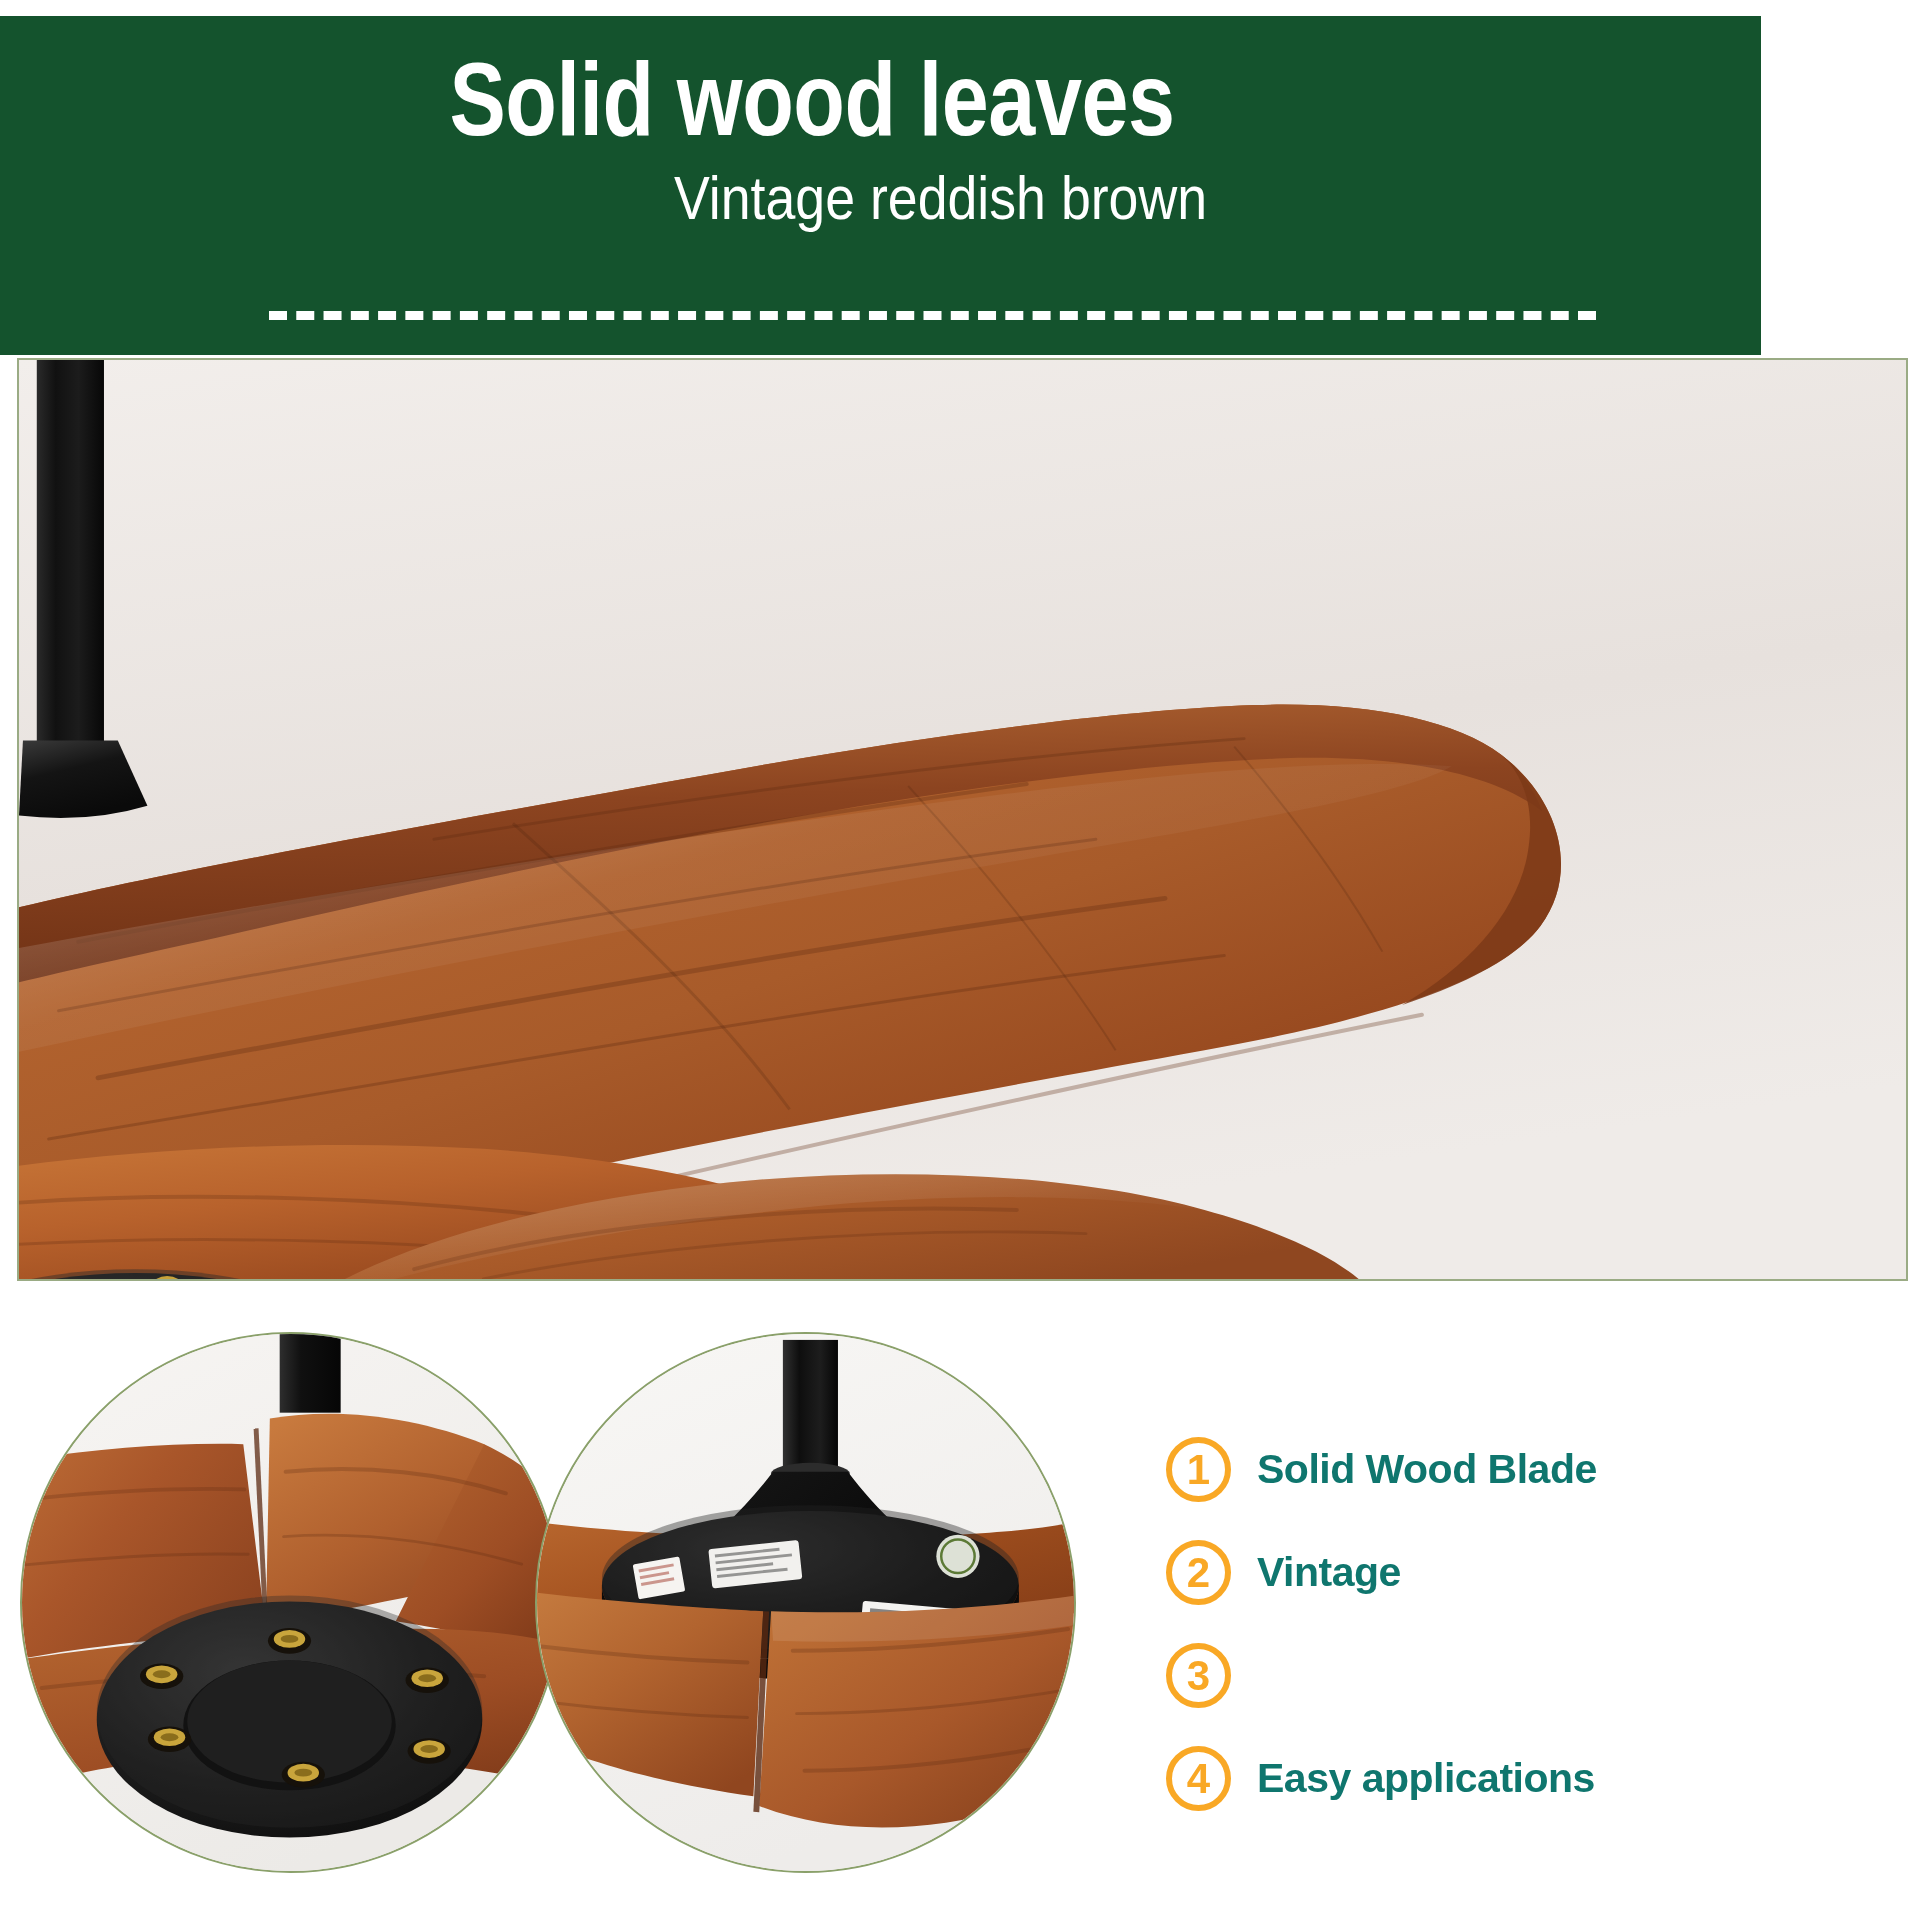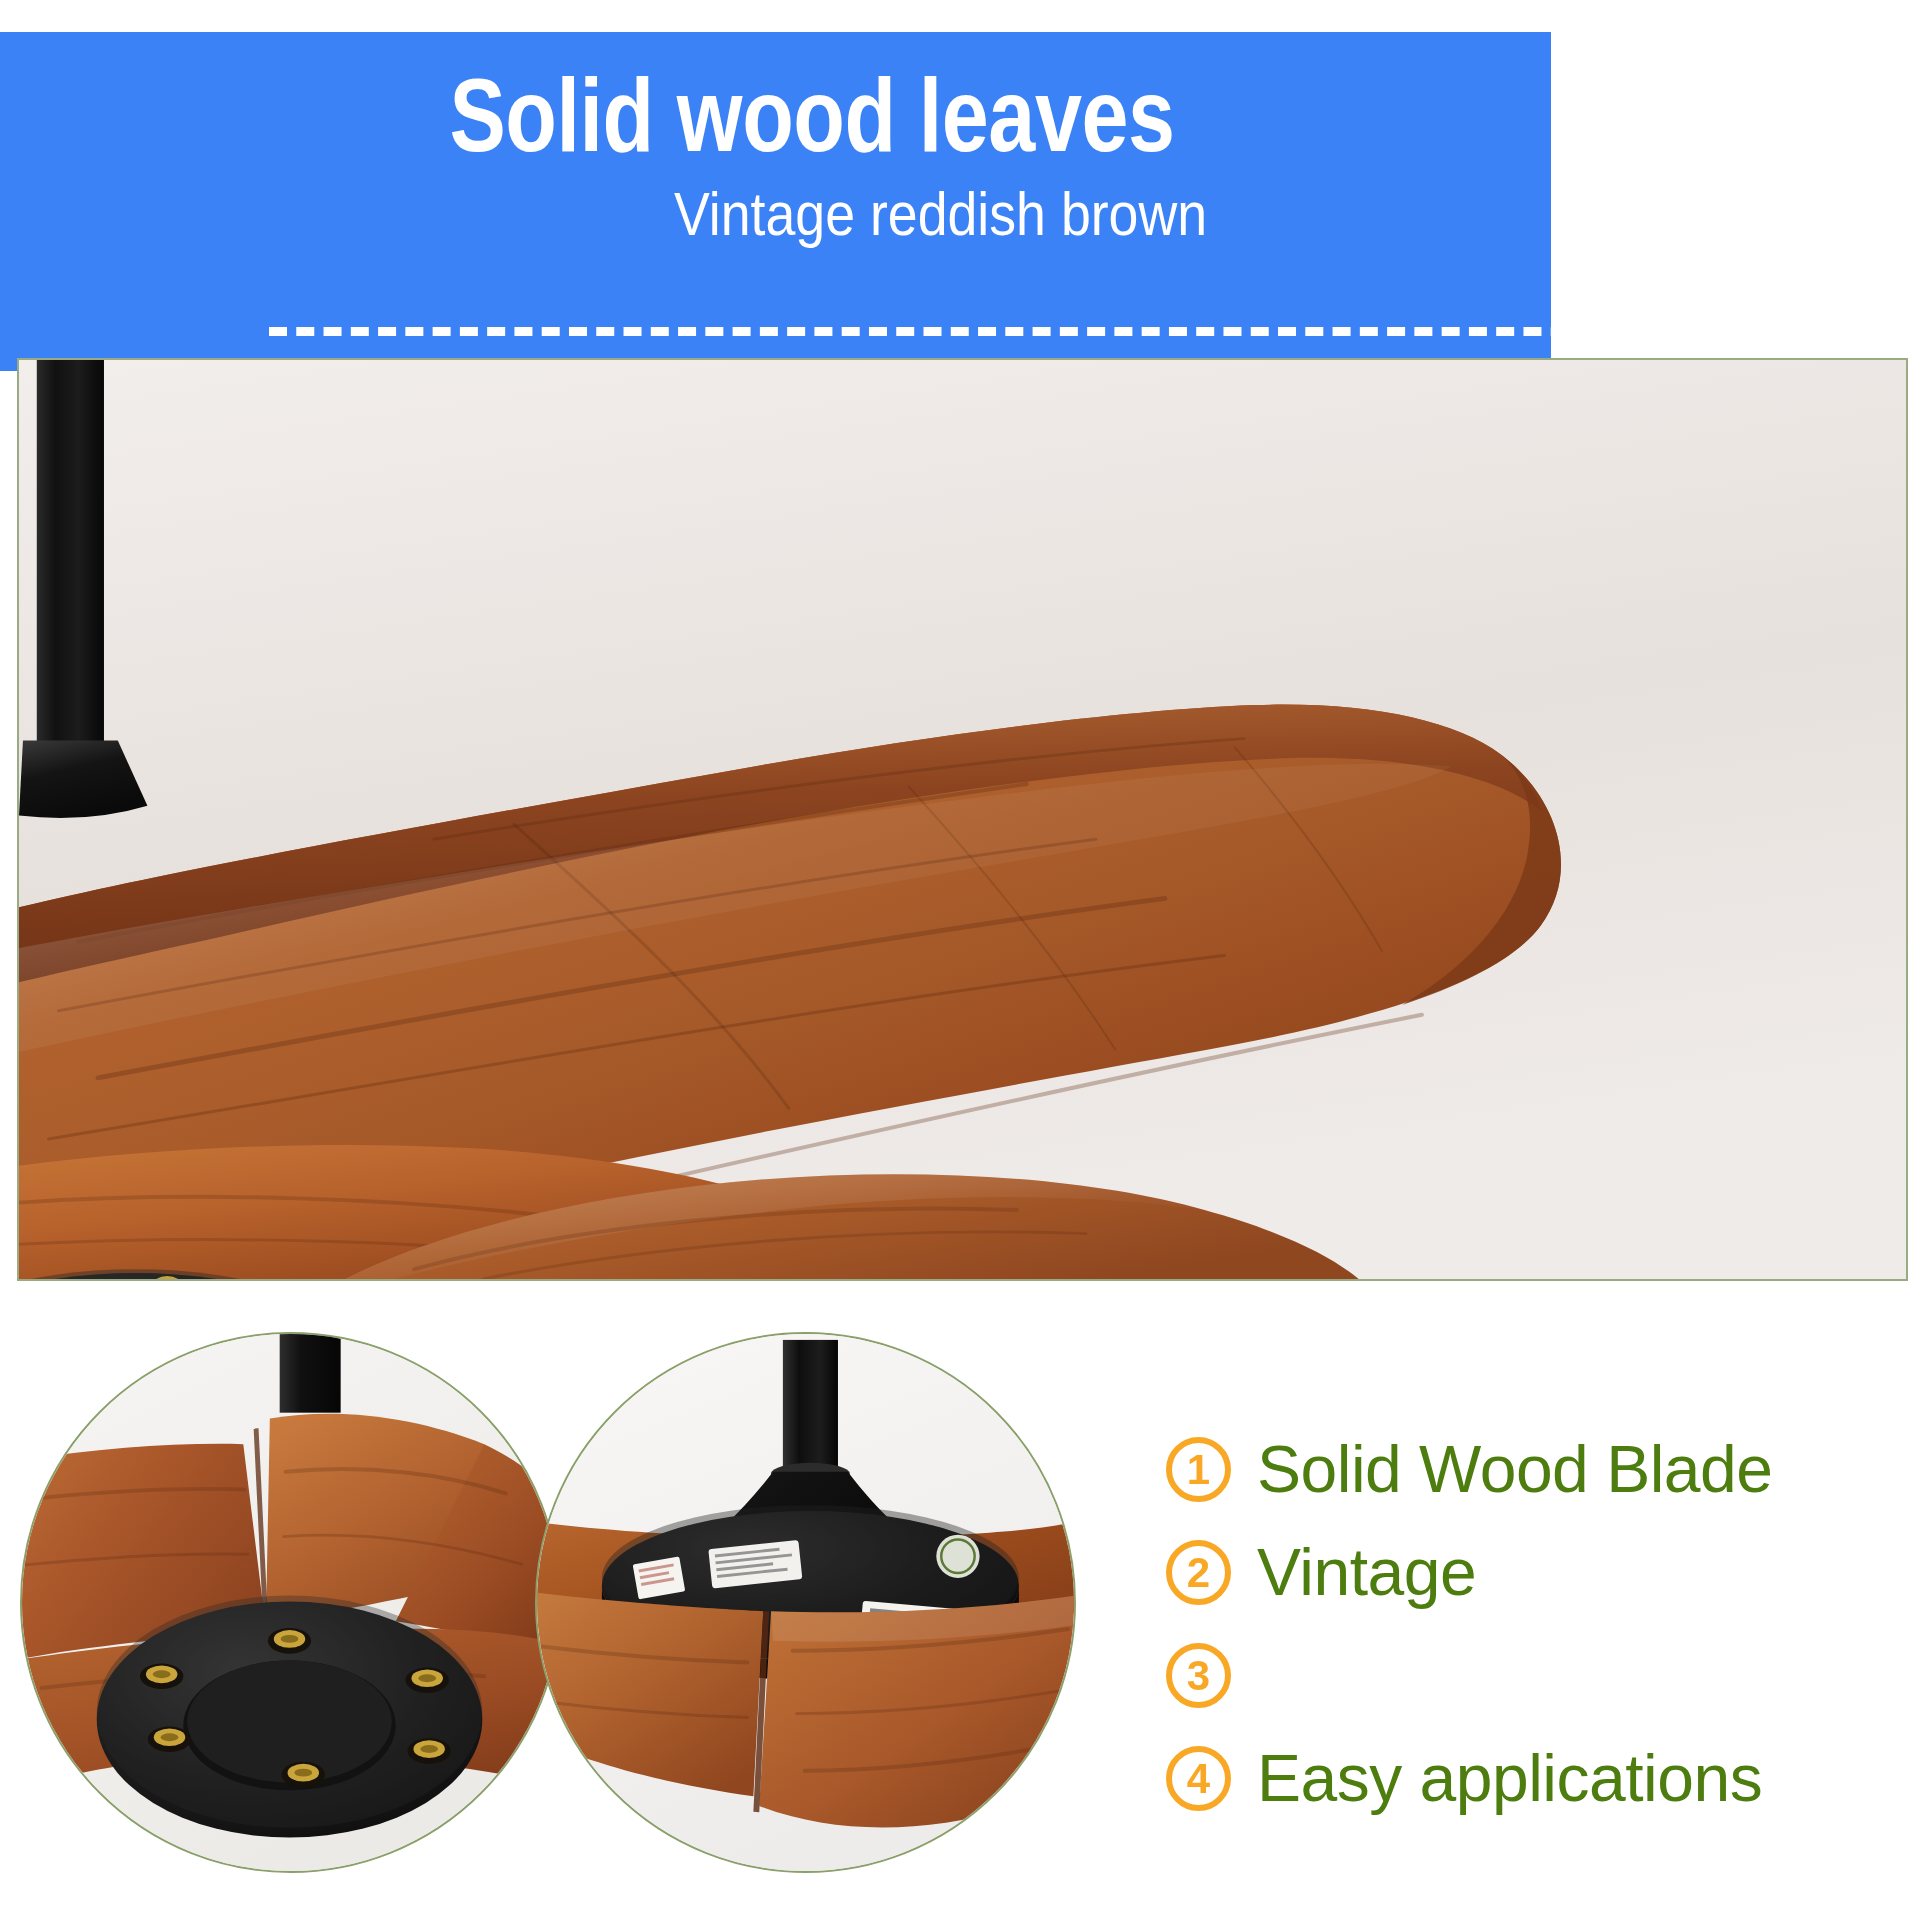--- a/index.html
+++ b/index.html
@@ -14,24 +14,24 @@
     position: relative;
     overflow: hidden;
     font-family: "Liberation Sans", "DejaVu Sans", sans-serif;
     -webkit-font-smoothing: antialiased;
   }
 
   
   .header-banner {
     position: absolute;
     left: 0;
-    top: 32px;
-    width: 1551px;
+    top: 16px;
+    width: 1761px;
     height: 339px;
-    background: #3b82f6;
+    background: #14532d;
     box-sizing: border-box;
   }
   .header-title {
     position: absolute;
     left: 0;
     top: 28px;
     width: 1624px;
     text-align: center;
     color: #ffffff;
     font-size: 103px;
@@ -112,23 +112,23 @@
     border-radius: 50%;
     box-sizing: border-box;
     color: #F9A825;
     font-size: 42px;
     font-weight: bold;
     line-height: 53px;
     text-align: center;
     margin-right: 26px;
   }
   .feature-label {
-    color: #4d7c0f;
-    font-size: 66px;
-    font-weight: normal;
+    color: #0f766e;
+    font-size: 41px;
+    font-weight: bold;
     line-height: 57px;
     white-space: nowrap;
     letter-spacing: -0.5px;
   }
 </style>
 </head>
 <body>
 
 <div class="header-banner">
   <div class="header-title">Solid wood leaves</div>

